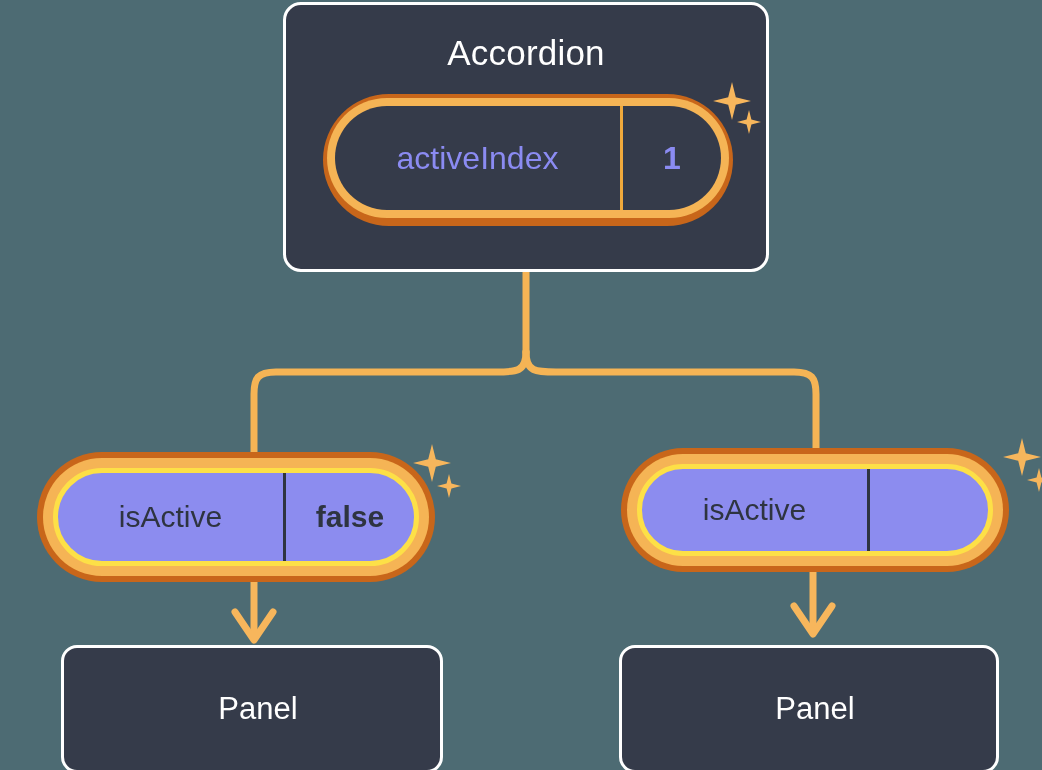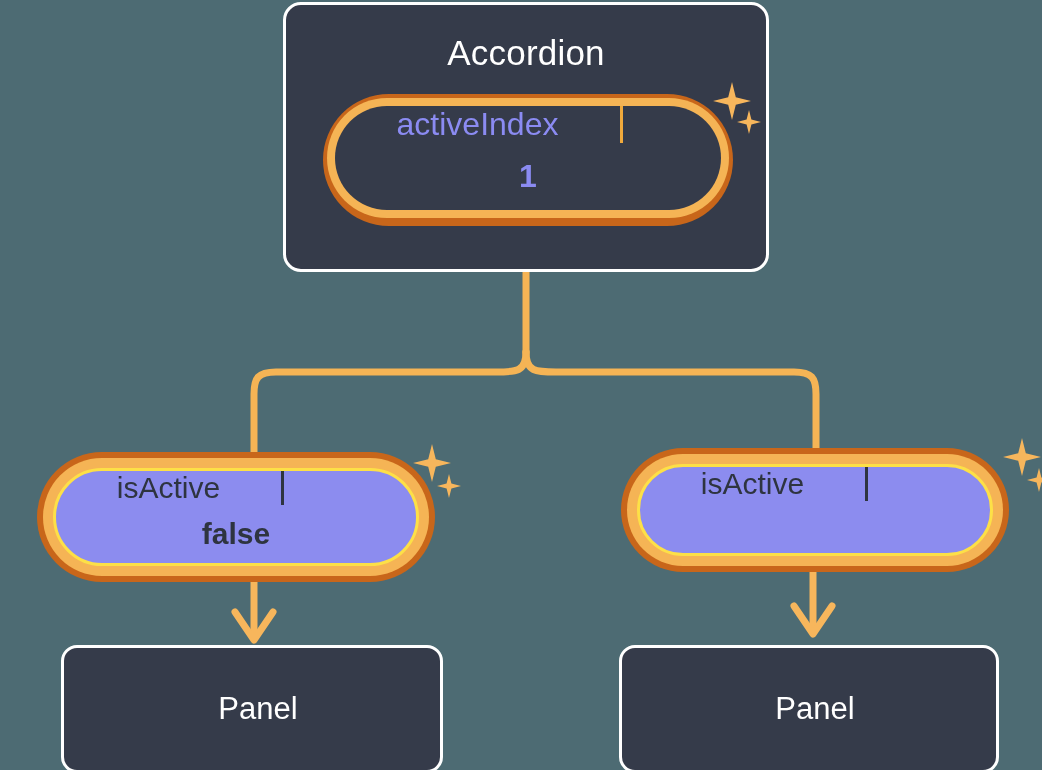--- a/index.html
+++ b/index.html
@@ -92,21 +92,20 @@
     background: #f5b455;
   }
   
   .pill-body {
     position: absolute;
     border-radius: 999px;
     display: flex;
     align-items: stretch;
     overflow: hidden;
     box-sizing: border-box;
-    flex-direction: column;
   }
   .pill-key, .pill-val {
     display: flex;
     align-items: center;
     justify-content: center;
     box-sizing: border-box;
   }
 
   
   #pill-activeindex { left: 302px; top: 94px; width: 410px; height: 132px; }
@@ -129,21 +128,21 @@
     font-size: 32px;
     font-weight: 700;
   }
 
   
   .prop-pill .pill-ring-outer { background: #c8661a; }
   .prop-pill .pill-ring-inner { left: 6px; top: 6px; right: 6px; bottom: 6px; background: #f5b455; }
   .prop-pill .pill-body {
     left: 16px; top: 16px; right: 16px; bottom: 16px;
     background: #8c8cef;
-    border: 3px solid #fde047;
+    border: 5px solid #fde047;
   }
   .prop-pill .pill-key {
     flex: 0 0 auto;
     color: #2e3440;
     font-size: 30px;
     border-right: 3px solid #2e3440;
   }
   .prop-pill .pill-val {
     flex: 1 1 auto;
     color: #2e3440;

